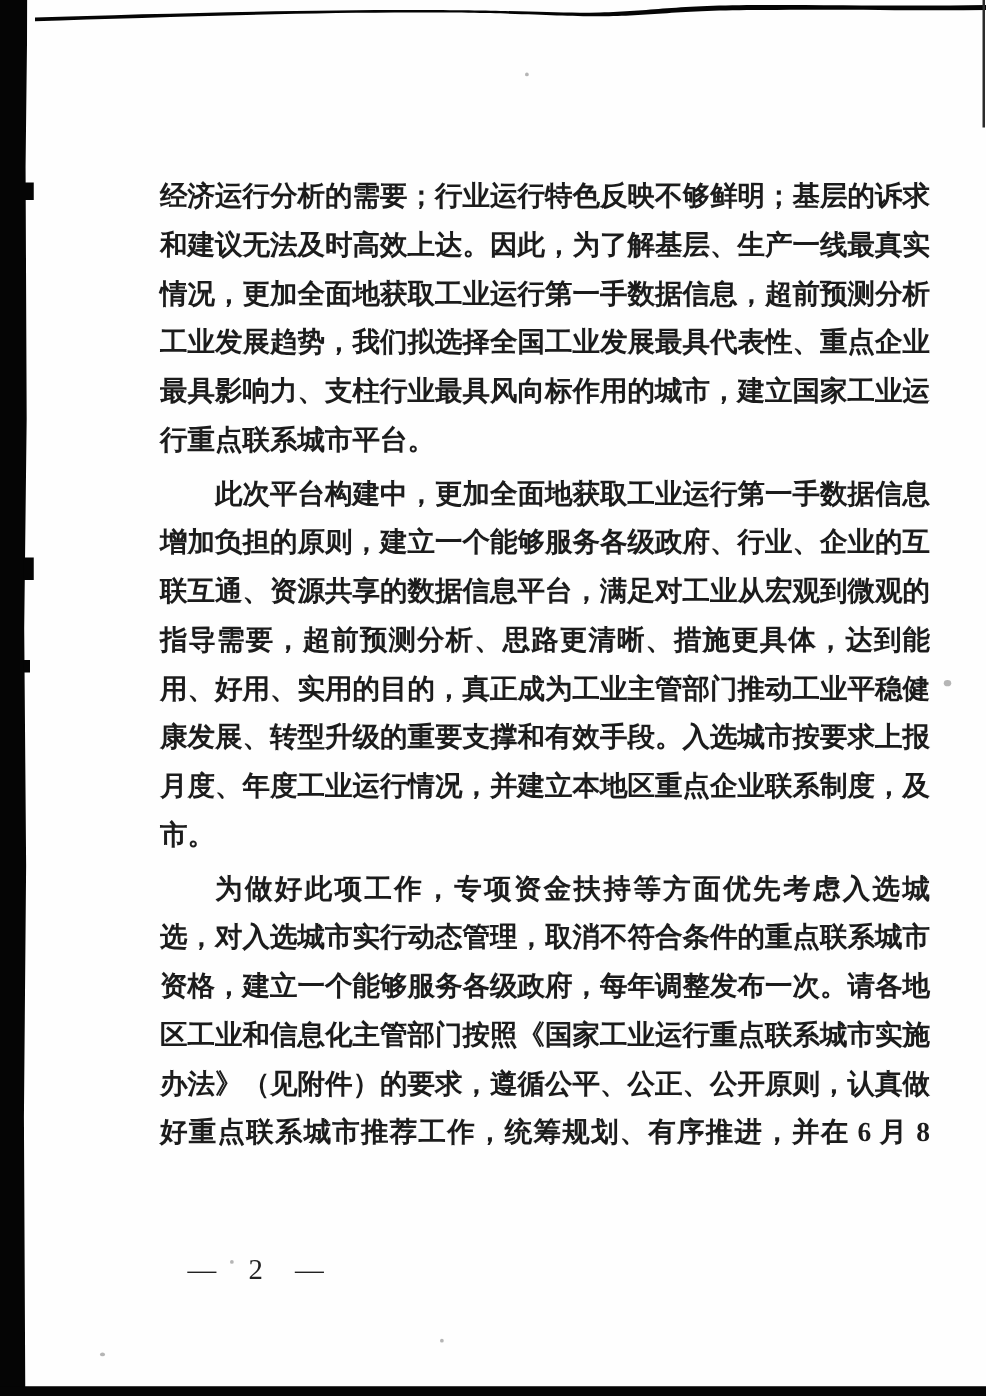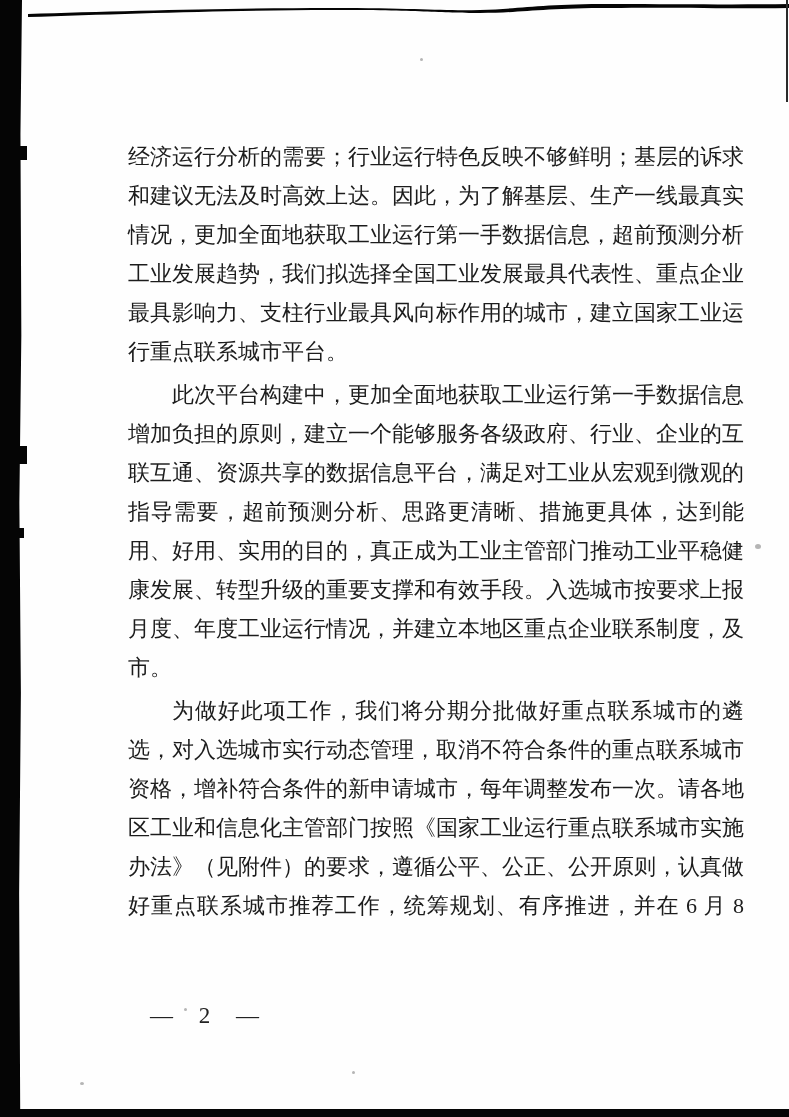--- a/index.html
+++ b/index.html
@@ -55,21 +55,21 @@
   .doc-body {
     position: absolute;
     left: 128px;
     top: 137px;
     width: 616px;
     font-size: 22px;
     line-height: 39px;
     letter-spacing: 0px;
     color: #1c1c1c;
   }
-  .para { margin: 0; }
+  .para { margin: 0; font-weight: bold; }
   .para + .para { margin-top: 4px; }
   .para.indent .line:first-child { text-indent: 2em; }
   .line {
     text-align: justify;
     text-align-last: justify;
     height: 39px;
     white-space: nowrap;
   }
   .line.short {
     text-align: right;
@@ -123,23 +123,23 @@
       <div class="line">增加负担的原则，建立一个能够服务各级政府、行业、企业的互</div>
       <div class="line">联互通、资源共享的数据信息平台，满足对工业从宏观到微观的</div>
       <div class="line">指导需要，超前预测分析、思路更清晰、措施更具体，达到能</div>
       <div class="line">用、好用、实用的目的，真正成为工业主管部门推动工业平稳健</div>
       <div class="line">康发展、转型升级的重要支撑和有效手段。入选城市按要求上报</div>
       <div class="line">月度、年度工业运行情况，并建立本地区重点企业联系制度，及</div>
       <div class="line short">市。</div>
     </div>
 
     <div class="para indent">
-      <div class="line">为做好此项工作，我们将分期分批做好重点联系城市的遴</div>
+      <div class="line">为做好此项工作，专项资金扶持等方面优先考虑入选城</div>
       <div class="line">选，对入选城市实行动态管理，取消不符合条件的重点联系城市</div>
-      <div class="line">资格，增补符合条件的新申请城市，每年调整发布一次。请各地</div>
+      <div class="line">资格，建立一个能够服务各级政府，每年调整发布一次。请各地</div>
       <div class="line">区工业和信息化主管部门按照《国家工业运行重点联系城市实施</div>
       <div class="line">办法》（见附件）的要求，遵循公平、公正、公开原则，认真做</div>
       <div class="line">好重点联系城市推荐工作，统筹规划、有序推进，并在 6 月 8</div>
     </div>
 
   </div>
 
   <div class="page-number">— 2 —</div>
 
 </div>

